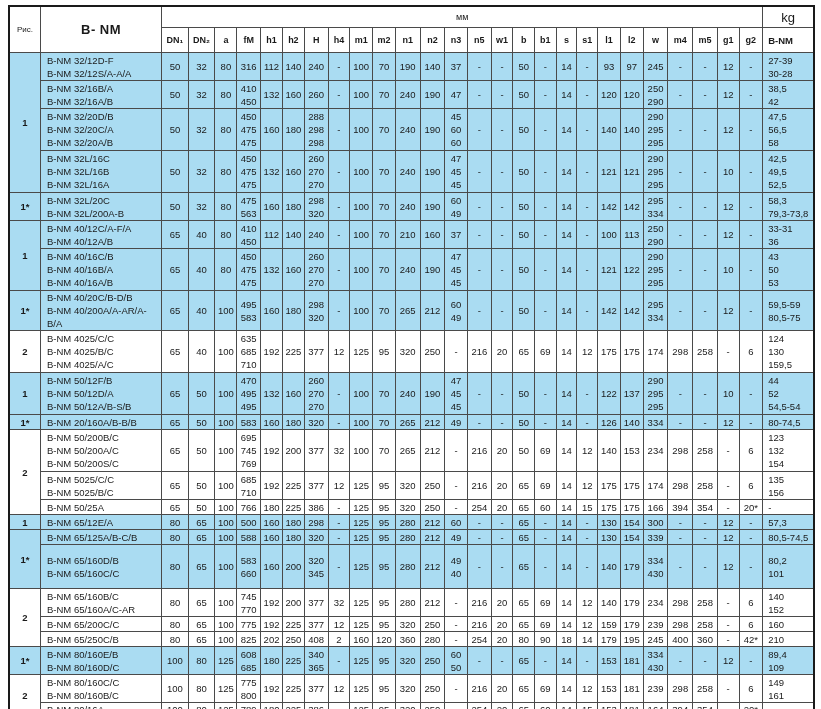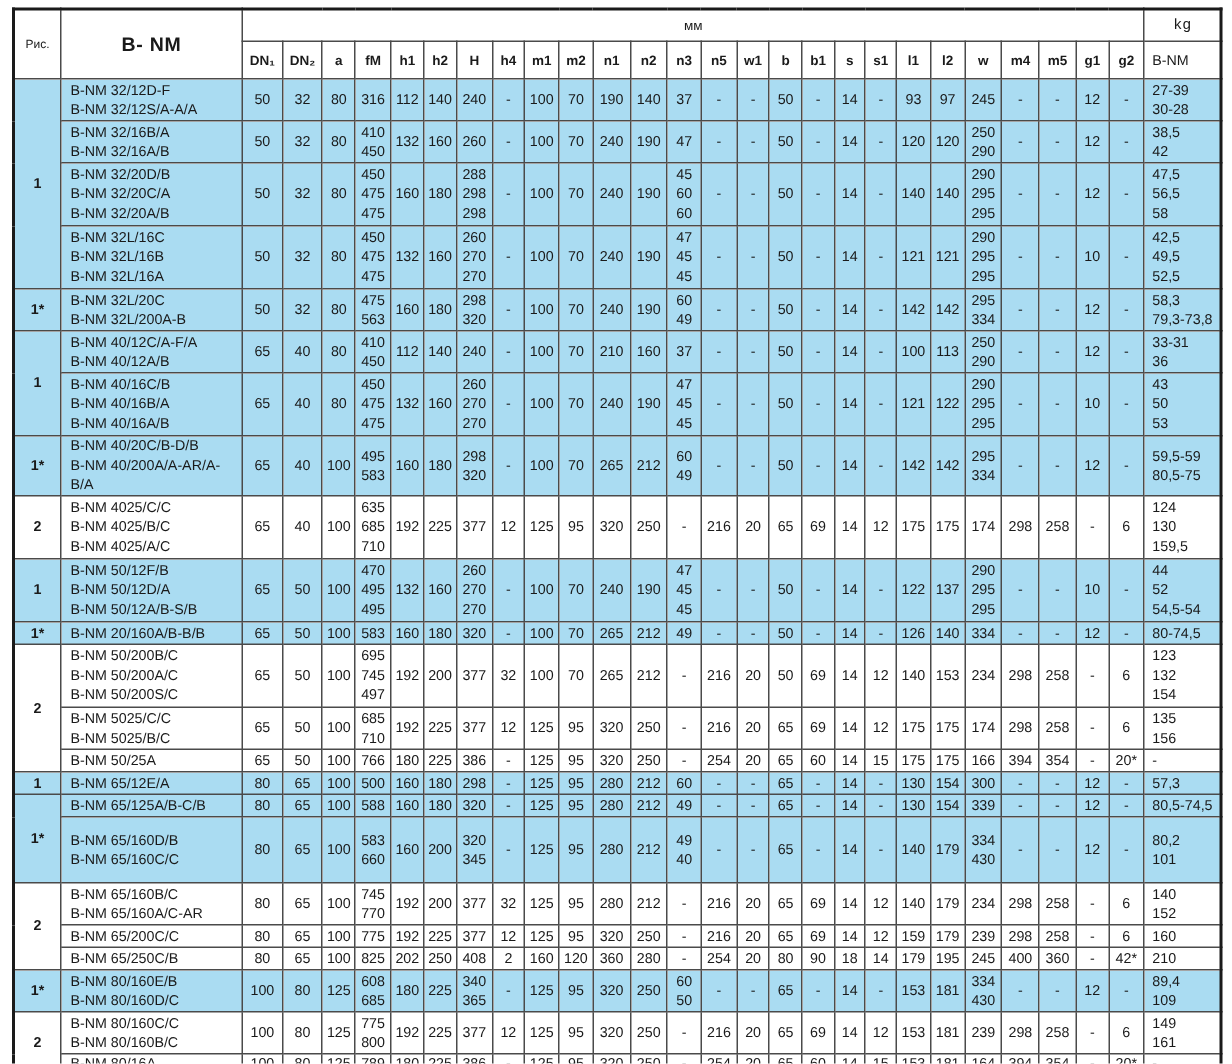--- a/index.html
+++ b/index.html
@@ -5,22 +5,22 @@
   html,body{margin:0;padding:0;background:#fff;}
   body{width:821px;height:709px;overflow:hidden;font-family:"Liberation Sans", sans-serif;}
   .wrap{padding:5px 6px 0 8px;}
   table{border-collapse:collapse;table-layout:fixed;border:2px solid #1a1a1a;}
   th,td{border:1px solid #4a4a4a;font-size:9px;color:#1a1a1a;padding:0 1px;
         text-align:center;vertical-align:middle;overflow:hidden;font-weight:normal;}
   .pre{white-space:pre-line;line-height:13px;}
   .figh{font-size:8px;}
   .modelh{font-size:13px;font-weight:bold;letter-spacing:.5px;border-radius:22px;}
   .unith{font-size:9px;height:20px;}
-  .kgh{font-size:10px;font-family:Liberation Mono, monospace;}
-  .kgsub{font-weight:normal;font-size:9.5px;text-align:left;padding-left:5px;}
+  .kgh{font-size:13px;}
+  .kgsub{font-weight:bold;font-size:9.5px;text-align:left;padding-left:5px;}
   .colname{font-weight:bold;font-size:9px;height:24px;}
   .fig{font-weight:bold;font-size:9.5px;}
   .model{text-align:left;padding-left:6px;font-size:9.5px;margin-top:35px;}
   .kg{text-align:left;padding-left:5px;font-size:9.5px;}
   .num{font-size:9.5px;}
   .hl{background:var(--hl,#aadcf2);}
 </style>
 </head>
 <body>
 
@@ -511,21 +511,21 @@
         <tr style="height: 42px;">
           <td class="fig" rowspan="3">2</td>
           <td class="model pre">B-NM 50/200B/C
 B-NM 50/200A/C
 B-NM 50/200S/C</td>
           <td class="num pre">65</td>
           <td class="num pre">50</td>
           <td class="num pre">100</td>
           <td class="num pre">695
 745
-497</td>
+769</td>
           <td class="num pre">192</td>
           <td class="num pre">200</td>
           <td class="num pre">377</td>
           <td class="num pre">32</td>
           <td class="num pre">100</td>
           <td class="num pre">70</td>
           <td class="num pre">265</td>
           <td class="num pre">212</td>
           <td class="num pre">-</td>
           <td class="num pre">216</td>

